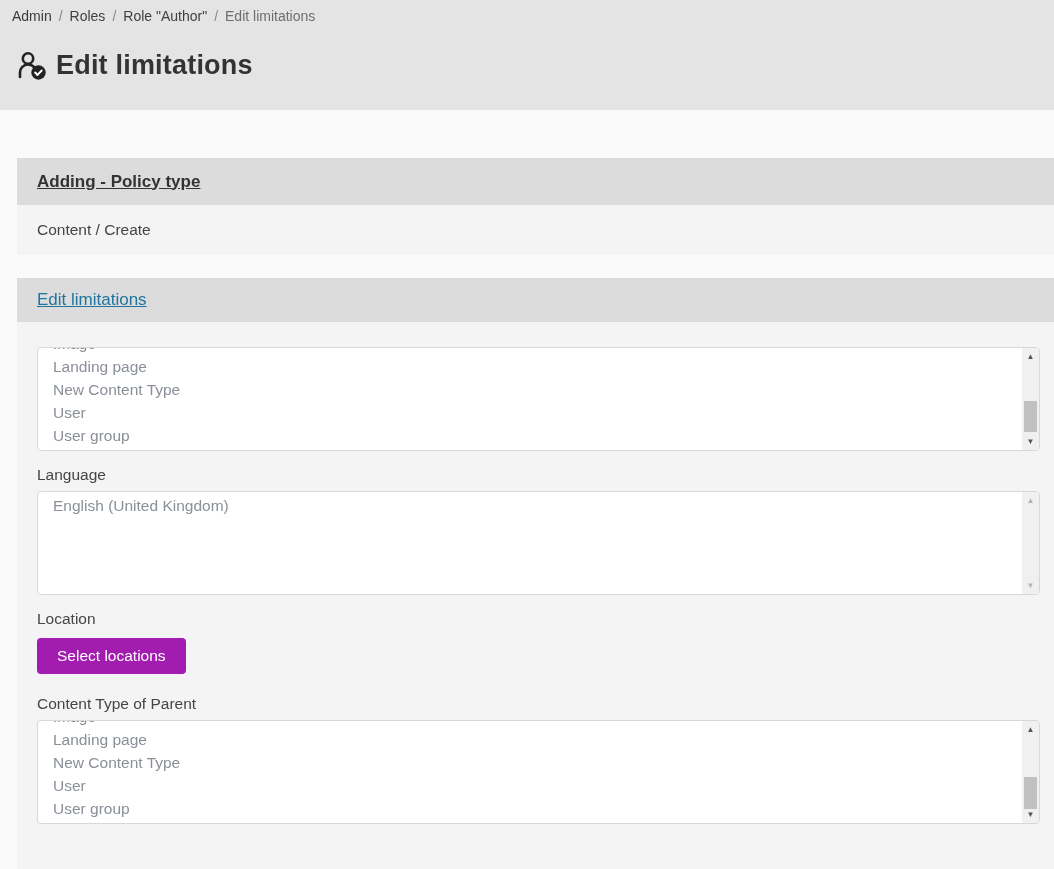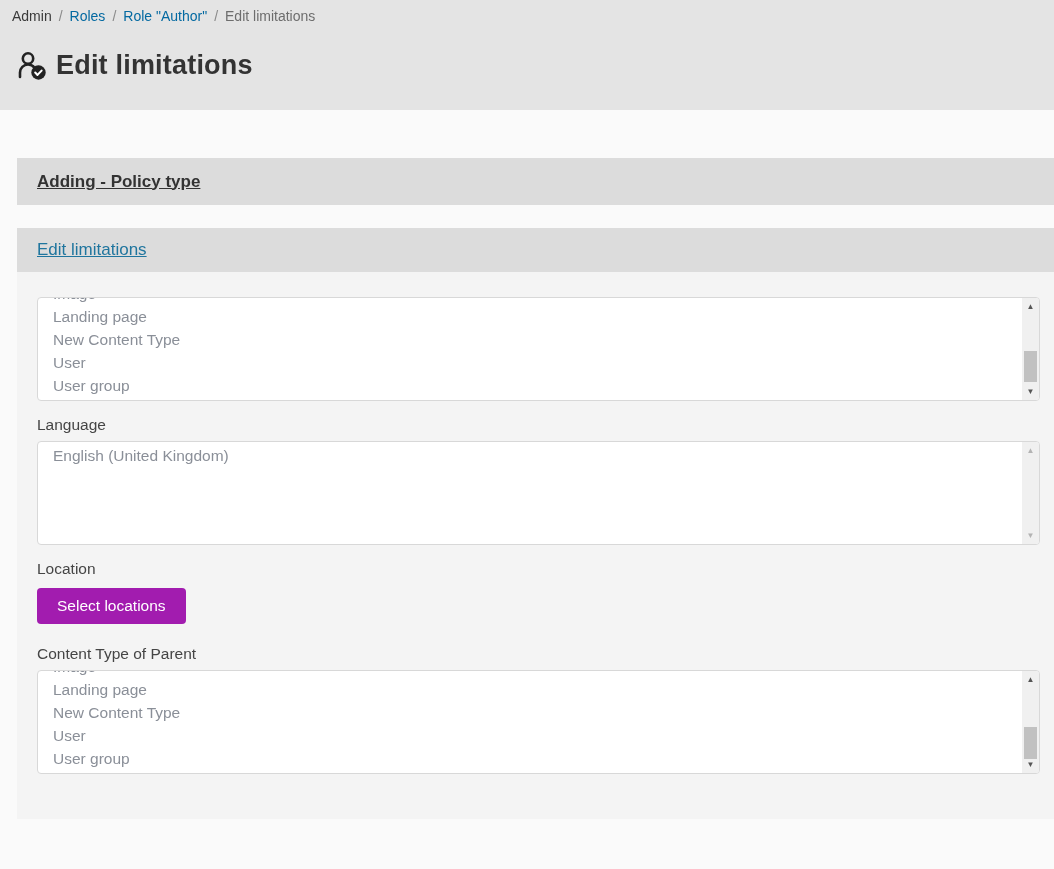--- a/index.html
+++ b/index.html
@@ -15,21 +15,21 @@
     width:100%; height:110px;
     background:#e4e4e4;
     padding:6px 10px 0 10px;
   }
   .breadcrumb {
     font-size:14px;
     color:#4a4a4a;
     padding:2px 0 0 2px;
     display:flex; align-items:center; gap:7px;
   }
-  .breadcrumb .crumb-link { color:#0369a1; text-decoration:none; cursor:pointer; }
+  .breadcrumb .crumb-link { color:#404040; text-decoration:none; cursor:pointer; }
   .breadcrumb .crumb-root { color:#3a3a3a; text-decoration:none; }
   .breadcrumb .crumb-sep { color:#8a8a8a; }
   .breadcrumb .crumb-current { color:#6d6d6d; }
 
   .page-title-row {
     display:flex; align-items:center;
     margin:26px 0 0 6px;
   }
   .title-icon { width:32px; height:30px; margin-right:8px; flex:0 0 auto; }
   .page-title {
@@ -142,20 +142,21 @@
       <path d="M19.2 21.6 l2.3 2.3 l4.1 -4.3" fill="none" stroke="#fff" stroke-width="2.1" stroke-linecap="round" stroke-linejoin="round"></path>
     </svg>
     <h1 class="page-title">Edit limitations</h1>
   </div>
 </header>
 
 <main class="content">
 
   <section class="section section-policy">
     <div class="section-header">Adding - Policy type</div>
+    <div class="section-body">Content / Create</div>
   </section>
 
   <section class="section section-limitations">
     <div class="section-header">Edit limitations</div>
     <div class="section-body">
 
       <div class="form-group">
         <div class="listbox scrolled">
           <div class="options">
             <div class="option">Image</div>

